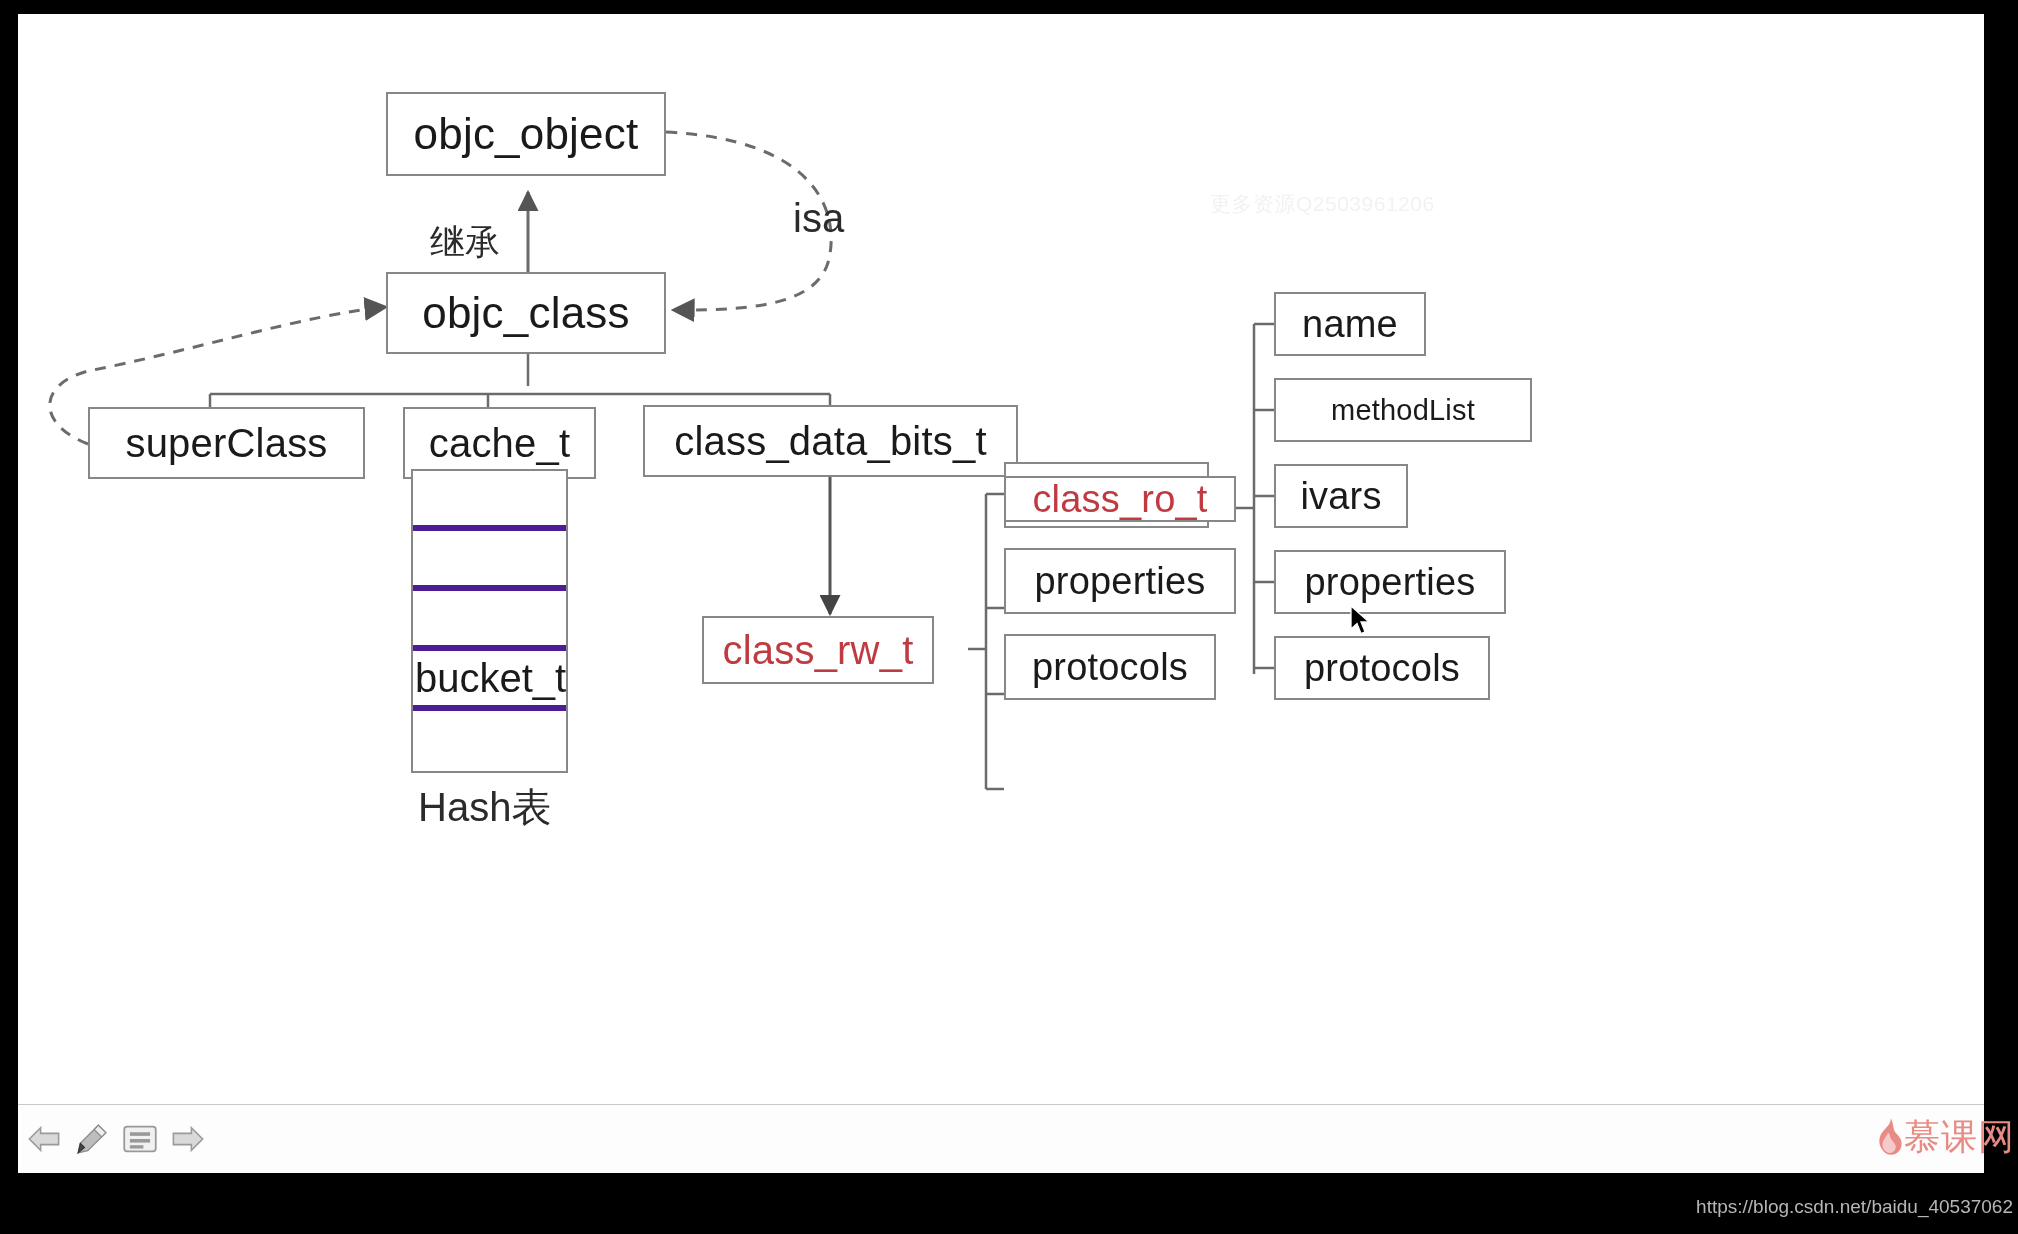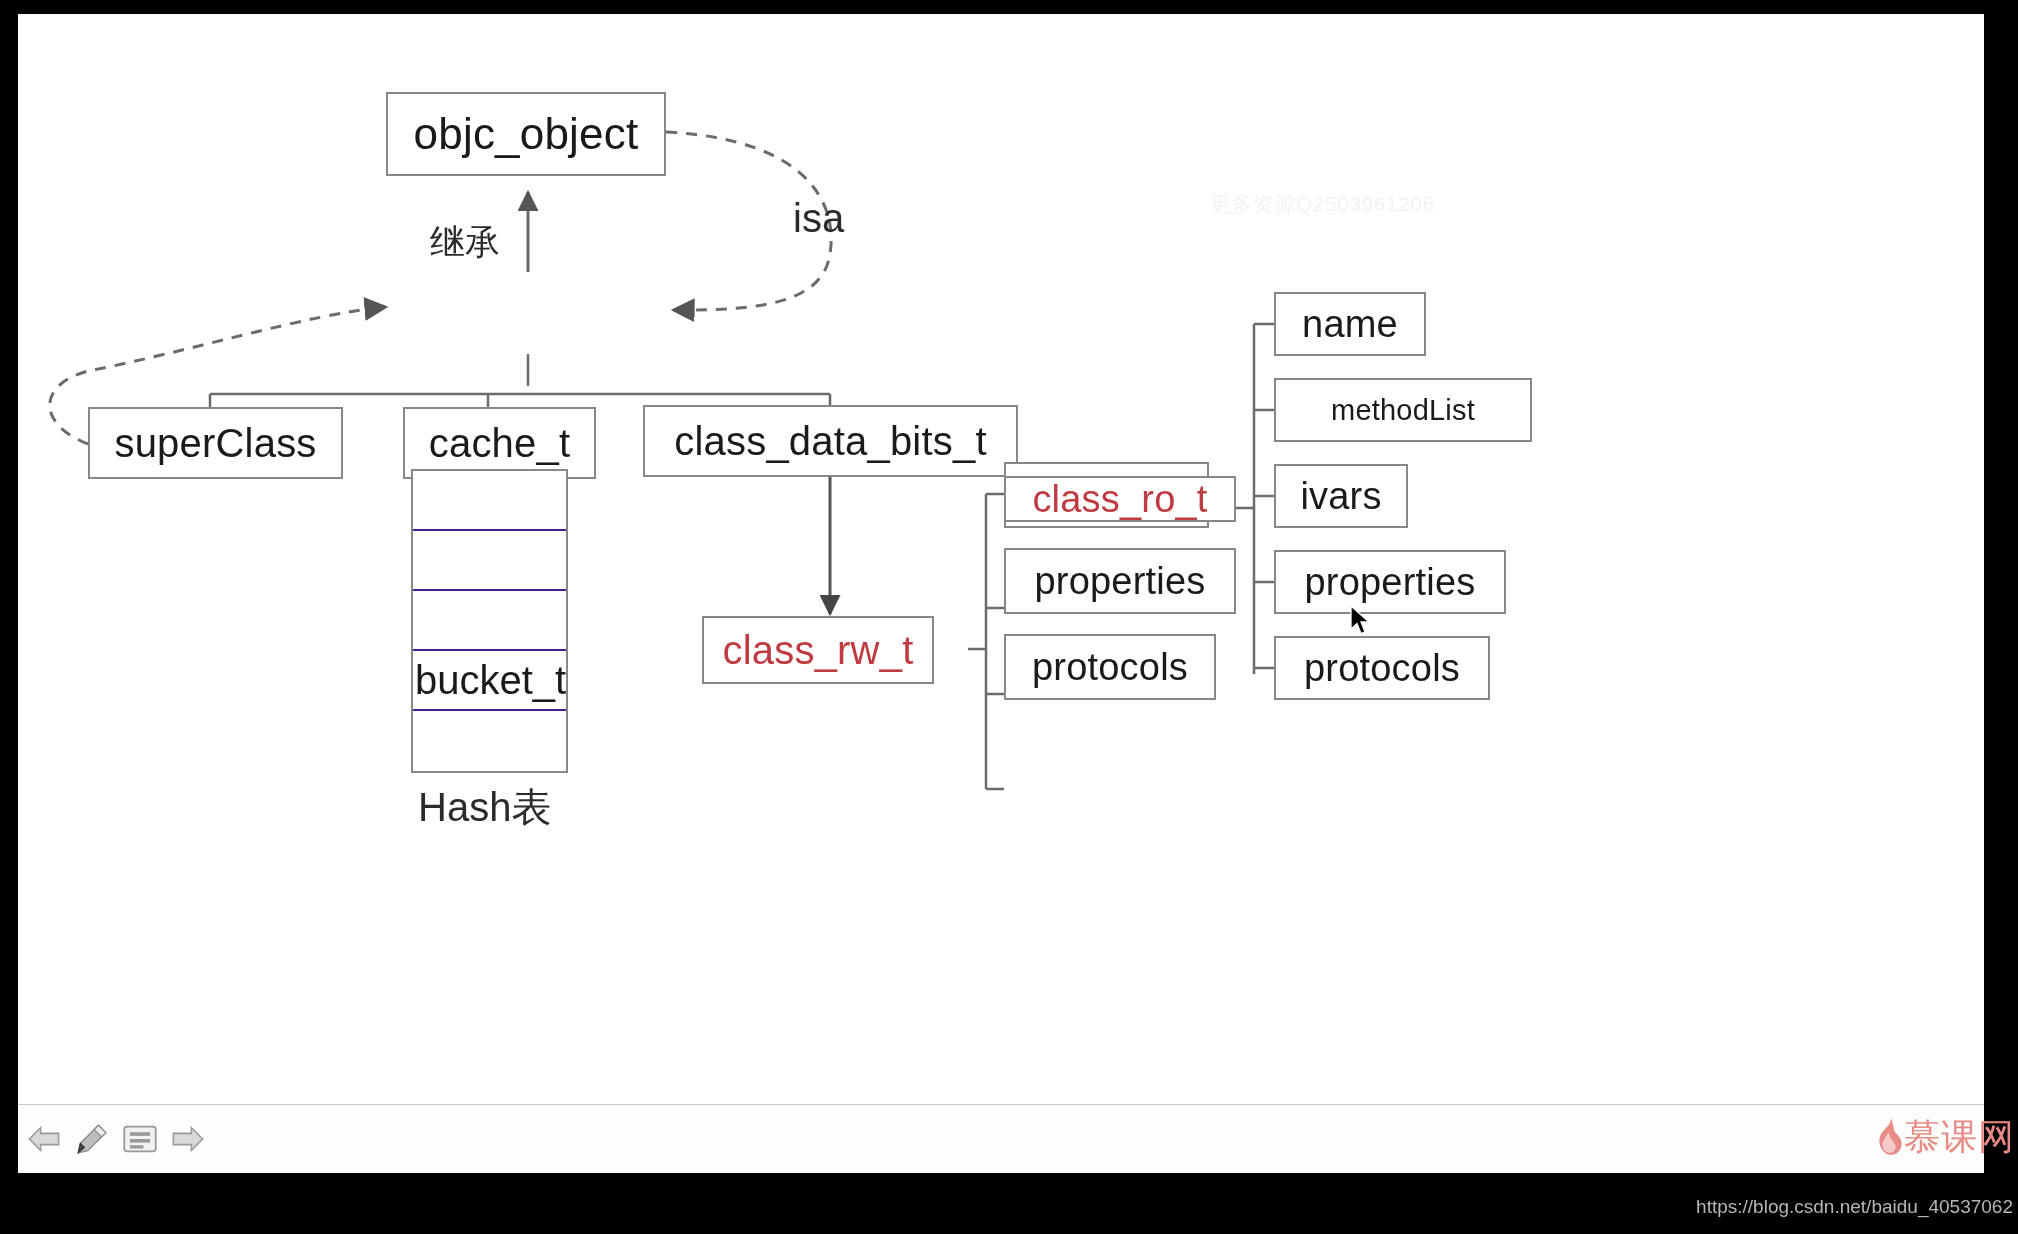--- a/index.html
+++ b/index.html
@@ -66,21 +66,21 @@
 
   
   #hash-table {
     position: absolute;
     box-sizing: border-box;
     border: 2px solid #878787;
     background: #ffffff;
   }
   .hash-cell {
     box-sizing: border-box;
-    border-bottom: 2px solid #4c1d95;
+    border-bottom: 6px solid #4c1d95;
     height: 60px;
     position: relative;
   }
   .hash-cell:last-child { border-bottom: none; }
   .hash-cell .cell-text {
     position: absolute;
     left: 2px;
     top: 50%;
     transform: translateY(-50%);
     white-space: nowrap;
@@ -200,26 +200,27 @@
       <path d="M 1236 396 L 1256 396" stroke="#6b6b6b" stroke-width="2.5" fill="none"></path>
       <path d="M 1236 482 L 1256 482" stroke="#6b6b6b" stroke-width="2.5" fill="none"></path>
       <path d="M 1236 568 L 1256 568" stroke="#6b6b6b" stroke-width="2.5" fill="none"></path>
       <path d="M 1236 654 L 1256 654" stroke="#6b6b6b" stroke-width="2.5" fill="none"></path>
     </svg>
 
     <div id="faint-watermark" style="left:1192px; top:176px;">更多资源Q2503961206</div>
 
     <div class="node" style="left:368px; top:78px; width:280px; height:84px; font-size:44px;">objc_object</div>
 
+    <div class="node" style="left:368px; top:258px; width:280px; height:82px; font-size:44px;">objc_class</div>
 
     <div class="label" style="left:412px; top:205px; font-size:35px;">继承</div>
 
     <div class="label" style="left:775px; top:182px; font-size:40px;">isa</div>
 
-    <div class="node" style="left:70px; top:393px; width:255px; height:72px; font-size:40px;">superClass</div>
+    <div class="node" style="left:70px; top:393px; width:277px; height:72px; font-size:40px;">superClass</div>
 
     <div class="node" style="left:385px; top:393px; width:193px; height:72px; font-size:40px;">cache_t</div>
 
     <div class="node" style="left:625px; top:391px; width:375px; height:72px; font-size:40px;">class_data_bits_t</div>
 
     <div id="hash-table" style="left:393px; top:455px; width:157px; height:304px;">
       <div class="hash-cell"></div>
       <div class="hash-cell"></div>
       <div class="hash-cell"></div>
       <div class="hash-cell">

